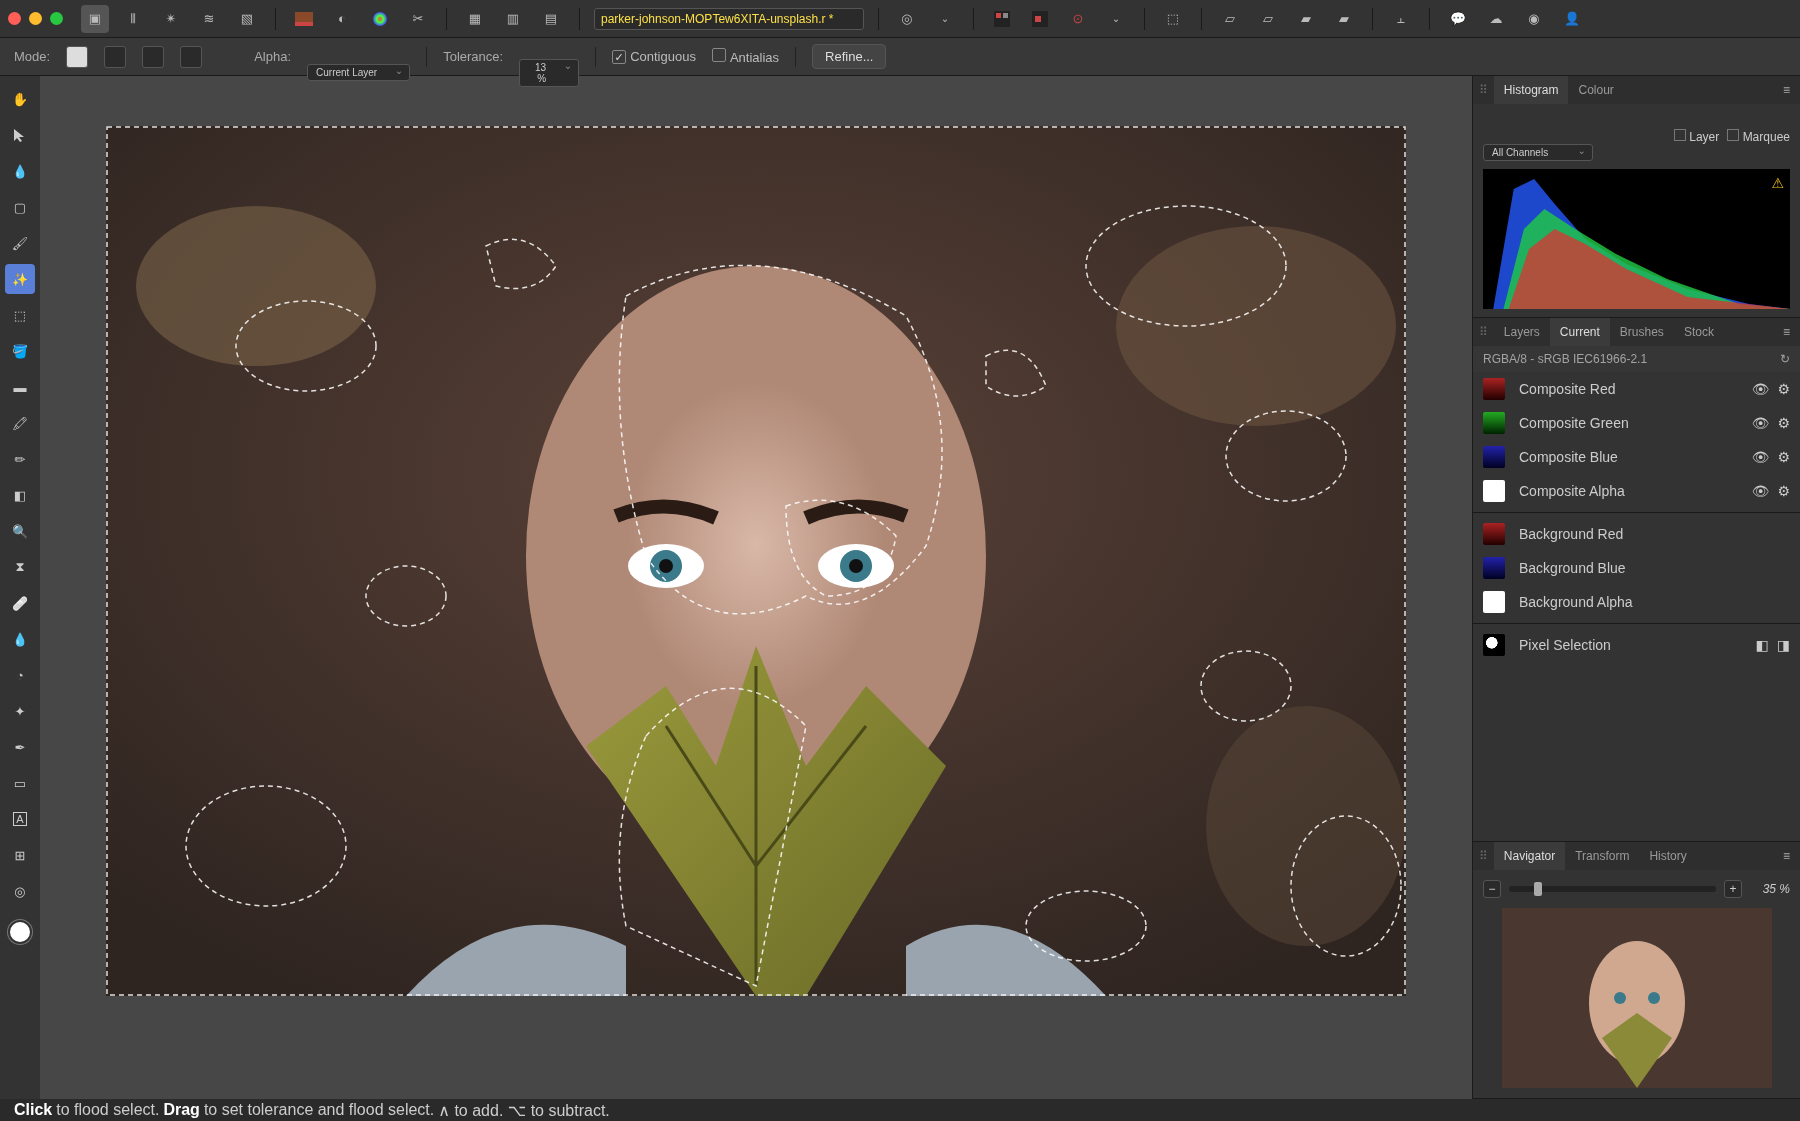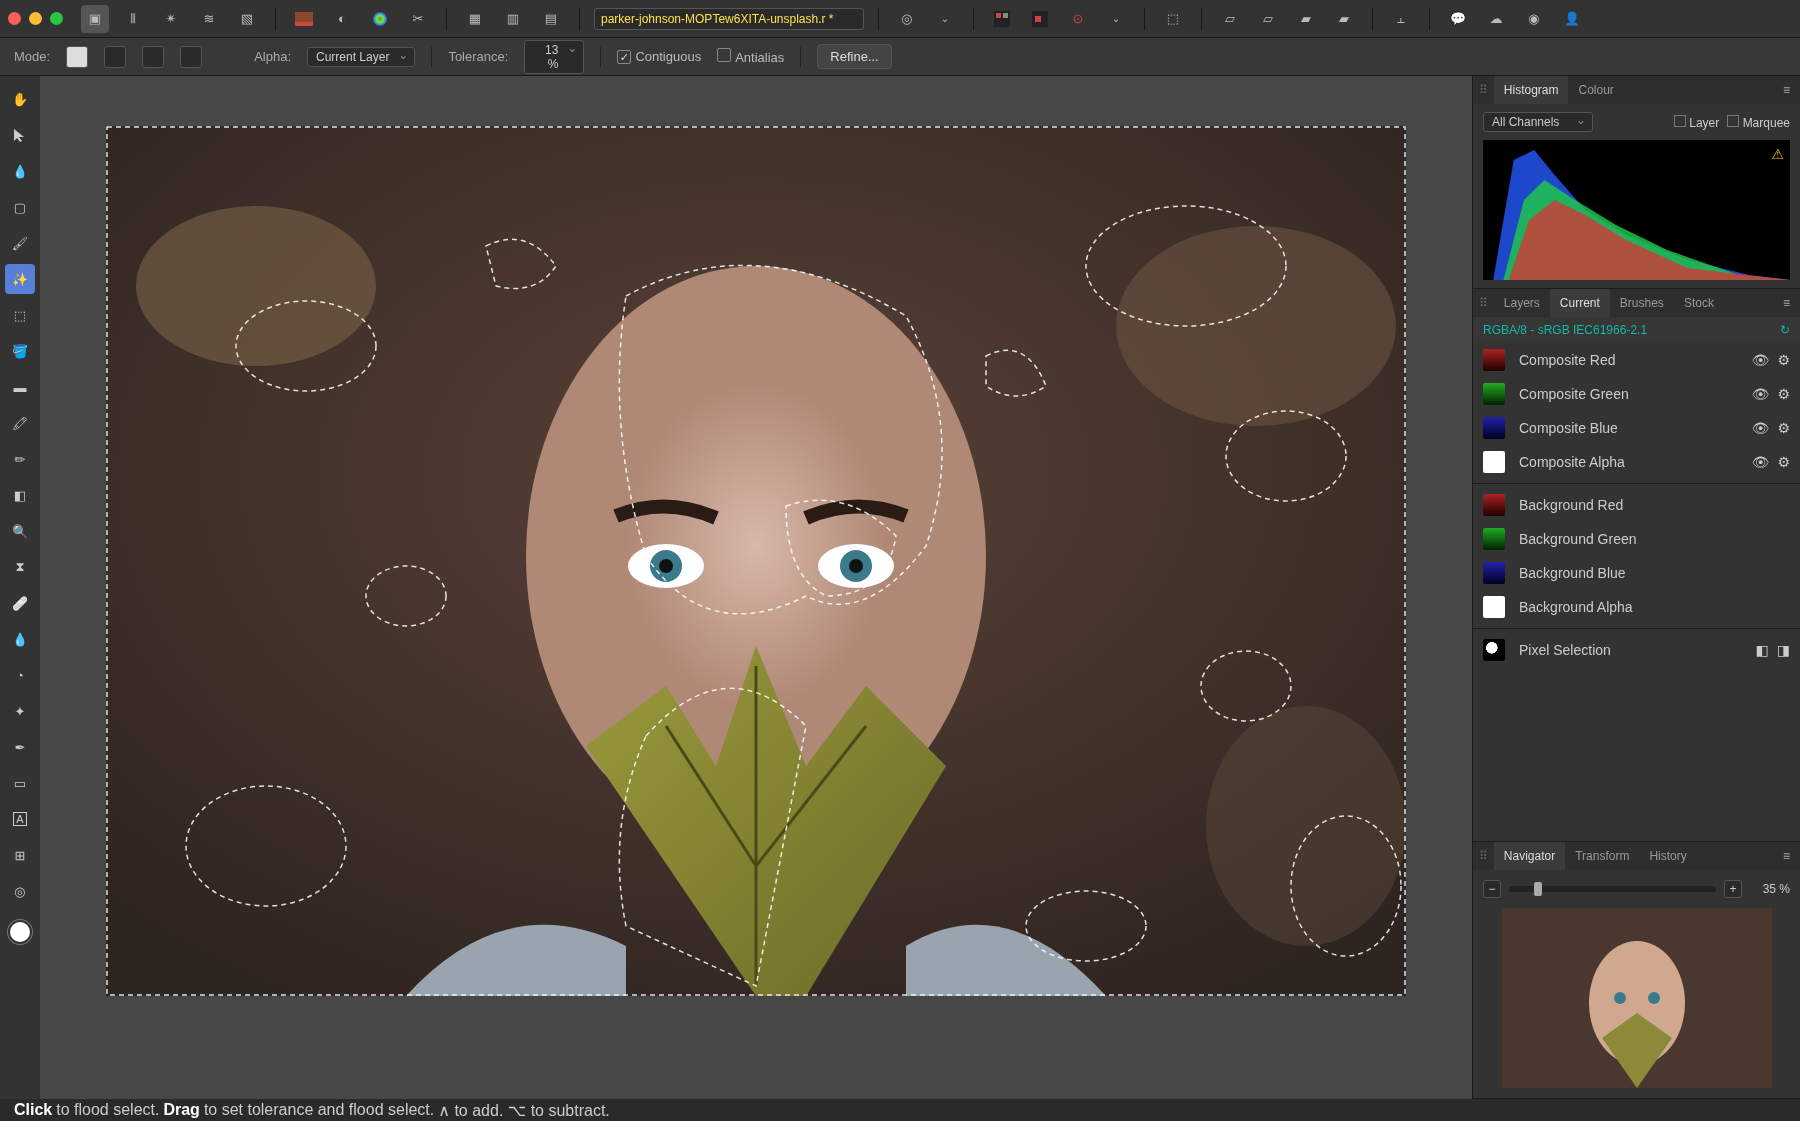--- a/index.html
+++ b/index.html
@@ -10,21 +10,21 @@
 .tl.red { background: #ff5f57; } .tl.yellow { background: #febc2e; } .tl.green { background: #28c840; }
 .tb-icon { width: 28px; height: 28px; display: flex; align-items: center; justify-content: center; border-radius: 4px; cursor: pointer; }
 .tb-icon.active { background: #555; }
 .tb-icon svg, .tb-icon span { color: #bbb; }
 .tb-sep { width: 1px; height: 22px; background: #1a1a1a; margin: 0 4px; }
 .filename-field { width: 270px; height: 22px; background: #2a2a2a; border: 1px solid #555; border-radius: 3px; color: #fde047; font-size: 12px; padding: 0 6px; display: flex; align-items: center; }
 .contextbar { height: 38px; background: #383838; display: flex; align-items: center; padding: 0 14px; gap: 16px; border-bottom: 1px solid #1a1a1a; font-size: 13px; color: #bbb; text-align: right; }
 .ctx-label { color: #aaa; }
 .mode-btn { width: 22px; height: 22px; background: #2a2a2a; border: 1px solid #555; border-radius: 3px; cursor: pointer; }
 .mode-btn.on { background: #ddd; }
-.select-box { background: #2a2a2a; border: 1px solid #555; border-radius: 3px; color: #ccc; padding: 2px 25px 2px 8px; font-size: 12px; position: relative; }
+.select-box { background: #2a2a2a; border: 1px solid #555; border-radius: 3px; color: #ccc; padding: 2px 32px 2px 8px; font-size: 10px; position: relative; margin-top: 32px; }
 .select-box::after { content: "⌄"; position: absolute; right: 6px; top: 0; color: #888; }
 .ctx-sep { width: 1px; height: 20px; background: #222; }
 .checkbox { width: 14px; height: 14px; border: 1px solid #888; border-radius: 2px; display: inline-flex; align-items: center; justify-content: center; margin-right: 4px; }
 .checkbox.checked::after { content: "✓"; color: #ddd; font-size: 11px; }
 .btn { background: #444; border: 1px solid #555; border-radius: 4px; color: #ddd; padding: 4px 12px; cursor: pointer; font-size: 13px; }
 .main { display: flex; height: calc(100% - 38px - 38px - 22px); }
 .toolcol { width: 40px; background: #333; display: flex; flex-direction: column; align-items: center; padding-top: 8px; gap: 6px; }
 .tool { width: 30px; height: 30px; display: flex; align-items: center; justify-content: center; border-radius: 4px; cursor: pointer; color: #ccc; }
 .tool.active { background: #5a7fd8; color: #fff; }
 .color-sw { width: 24px; height: 24px; border-radius: 50%; background: #fff; border: 2px solid #333; box-shadow: 0 0 0 1px #777; margin-top: 8px; }
@@ -35,31 +35,31 @@
 .panel-tabs { display: flex; align-items: center; background: #2e2e2e; height: 28px; padding: 0 6px; font-size: 12px; }
 .drag-h { color: #666; margin-right: 6px; cursor: grab; }
 .ptab { padding: 0 10px; height: 28px; display: flex; align-items: center; color: #999; cursor: pointer; }
 .ptab.active { background: #3b3b3b; color: #ddd; }
 .panel-menu { margin-left: auto; color: #aaa; cursor: pointer; padding: 0 4px; }
 .panel-body { padding: 8px 10px; }
 .hist-row { display: flex; align-items: center; gap: 8px; margin-bottom: 8px; font-size: 12px; }
 .hist-chk { width: 12px; height: 12px; border: 1px solid #777; display: inline-block; }
 .histogram { width: 100%; height: 140px; background: #000; position: relative; overflow: hidden; }
 .hist-warn { position: absolute; top: 6px; right: 6px; color: #f5c518; font-size: 14px; }
-.profile-row { display: flex; align-items: center; justify-content: space-between; padding: 6px 10px; background: #363636; font-size: 12px; color: #14b8a6; }
+.profile-row { display: flex; align-items: center; justify-content: space-between; padding: 6px 10px; background: #363636; font-size: 12px; color: #a3a3a3; }
 .channel-row { display: flex; align-items: center; padding: 6px 10px; gap: 14px; font-size: 14px; cursor: pointer; }
 .ch-sw { width: 22px; height: 22px; border-radius: 2px; background: #222; }
 .ch-actions { margin-left: auto; display: flex; gap: 8px; color: #ccc; }
 .ch-group-sep { height: 1px; background: #1a1a1a; margin: 4px 0; }
 .nav-body { padding: 10px; }
 .zoom-row { display: flex; align-items: center; gap: 8px; margin-bottom: 10px; }
 .zoom-btn { width: 18px; height: 18px; background: #2a2a2a; border: 1px solid #555; border-radius: 3px; color: #ccc; display: flex; align-items: center; justify-content: center; cursor: pointer; font-size: 12px; }
 .zoom-slider { flex: 1; height: 6px; background: #222; border-radius: 3px; position: relative; }
 .zoom-thumb { position: absolute; top: -4px; width: 8px; height: 14px; background: #aaa; border-radius: 2px; }
-.zoom-val { font-size: 12px; color: #ccc; width: 40px; text-align: right; }
+.zoom-val { font-size: 12px; color: #ccc; width: 40px; text-align: right; font-style: italic; }
 .nav-thumb { width: 270px; height: 180px; background: #4a3e36; margin: 0 auto; position: relative; }
 .statusbar { height: 22px; background: #2a2a2a; color: #ccc; font-size: 16px; display: flex; align-items: center; padding: 0 14px; gap: 4px; }
 .statusbar b { color: #fff; font-weight: 600; }
 .flex1 { flex: 1; }
 </style>
 </head>
 <body>
 
 <div class="topbar">
   <div class="traffic-lights">
@@ -372,24 +372,20 @@
             </span>
           </div>
       </div>
       <div class="ch-group-sep"></div>
       <div>
         <div class="channel-row">
             <div class="ch-sw" style="background:linear-gradient(#aa2222,#220000)"></div>
             <span>Background Red</span>
           </div>
         <div class="channel-row">
-            <div class="ch-sw" style="background:linear-gradient(#22aa22,#002200)"></div>
-            <span>Background Green</span>
-          </div>
-        <div class="channel-row">
             <div class="ch-sw" style="background:linear-gradient(#2222aa,#000022)"></div>
             <span>Background Blue</span>
           </div>
         <div class="channel-row">
             <div class="ch-sw" style="background:#fff"></div>
             <span>Background Alpha</span>
           </div>
       </div>
       <div class="ch-group-sep"></div>
       <div class="channel-row">

